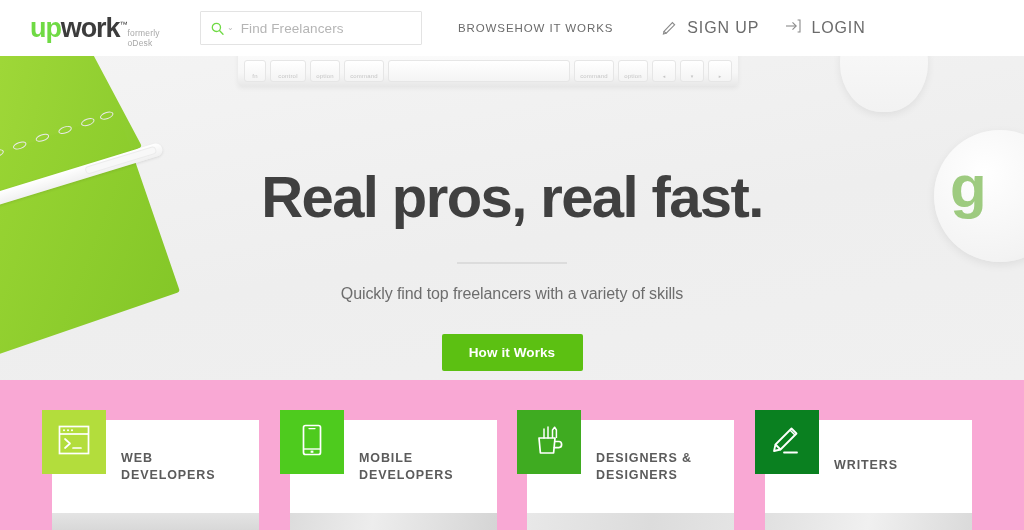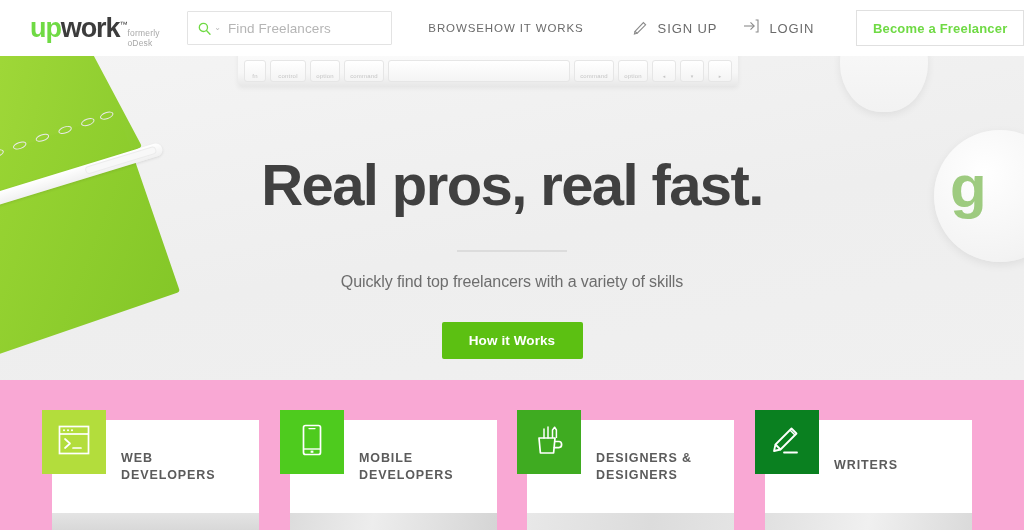--- a/index.html
+++ b/index.html
@@ -96,21 +96,21 @@
     align-items: center;
     margin-left: 48px;
     gap: 26px;
   }
   .account-item {
     display: flex;
     align-items: center;
     gap: 9px;
   }
   .account-label {
-    font-size: 13px;
+    font-size: 16px;
     letter-spacing: 0.9px;
     color: #6b6b6b;
     text-transform: uppercase;
     white-space: nowrap;
   }
 
   .freelancer-btn {
     margin-left: 42px;
     width: 183px;
     height: 36px;
@@ -238,21 +238,21 @@
     font-size: 60px;
     color: #8dc26a;
     opacity: 0.85;
     font-weight: bold;
     font-family: "Liberation Sans", sans-serif;
   }
 
   
   .hero-content {
     position: absolute;
-    top: 0; left: 0;
+    top: 12px; left: 0;
     width: 1024px;
     text-align: center;
     z-index: 10;
   }
   .hero-title {
     margin-top: 100px;
     font-size: 58px;
     font-weight: bold;
     color: #404040;
     letter-spacing: -1.6px;
@@ -393,21 +393,20 @@
         <svg width="17" height="16" viewBox="0 0 17 16">
           <line x1="1" y1="8" x2="11" y2="8" stroke="#8a8a8a" stroke-width="1.1"></line>
           <polyline points="7.5,4.4 11.2,8 7.5,11.6" fill="none" stroke="#8a8a8a" stroke-width="1.1"></polyline>
           <polyline points="12.6,2 15,2 15,14 12.6,14" fill="none" stroke="#8a8a8a" stroke-width="1.1"></polyline>
         </svg>
       </span>
       <span class="account-label">LOGIN</span>
     </div>
   </div>
 
-  <button class="freelancer-btn">Become a Freelancer</button>
 </div>
 
 <div class="hero">
 
   <div class="keyboard">
     <div class="key k-fn">fn</div>
     <div class="key k-ctrl">control</div>
     <div class="key k-opt">option</div>
     <div class="key k-cmd">command</div>
     <div class="key k-space"></div>

